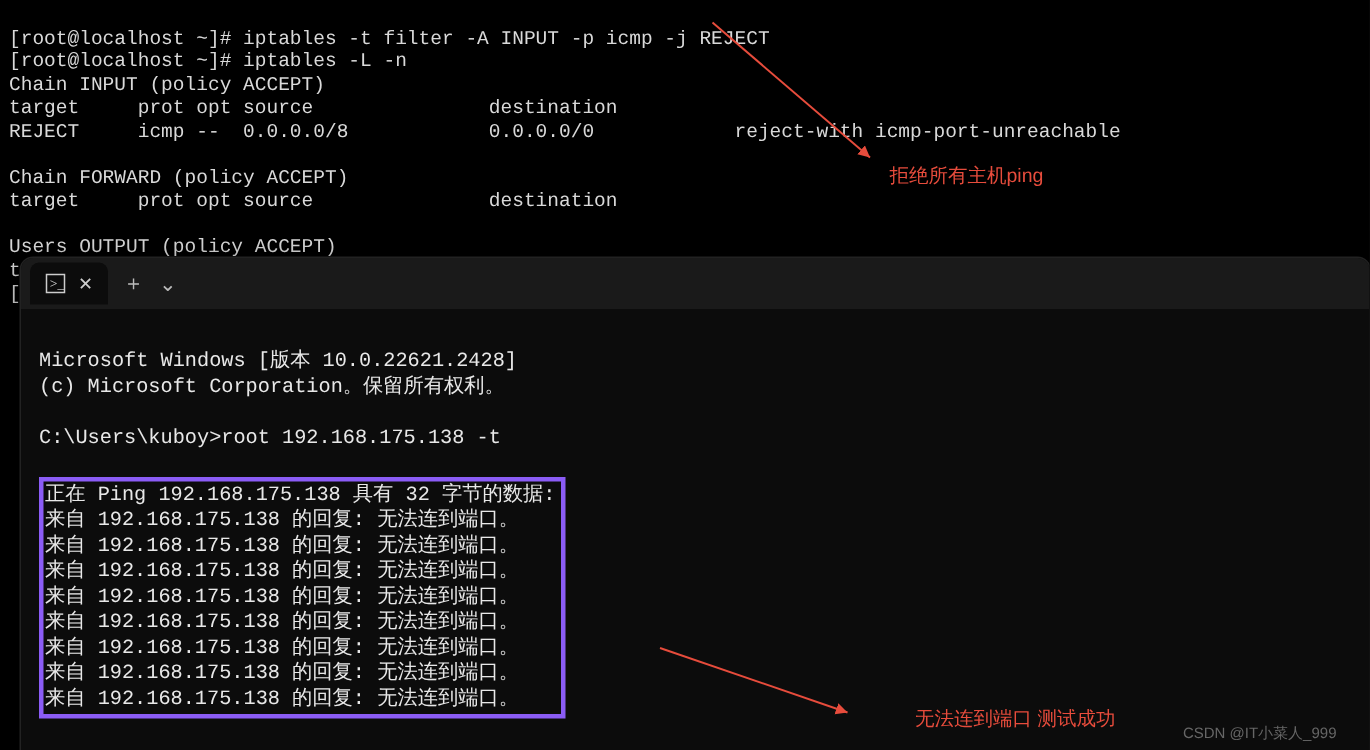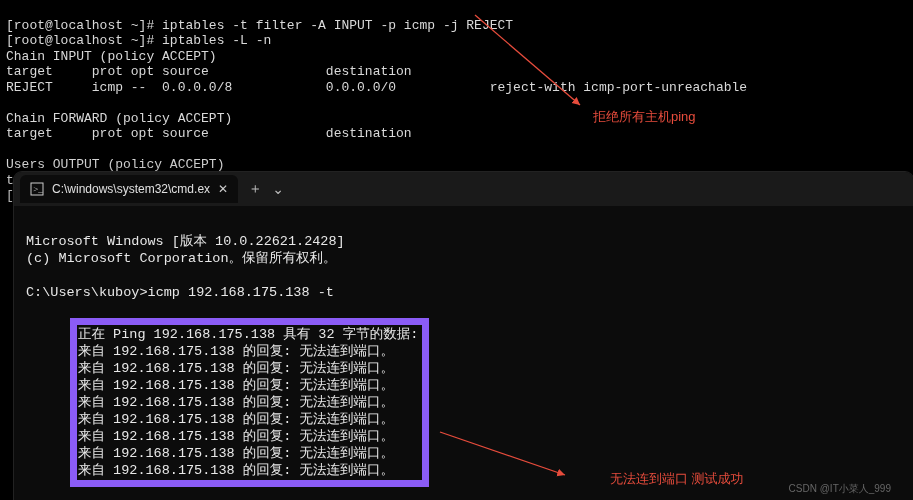--- a/index.html
+++ b/index.html
@@ -62,24 +62,23 @@
     cursor: pointer;
   }
   .win-body {
     padding: 10px 12px;
     white-space: pre;
     line-height: 17px;
     font-size: 13.5px;
     color: #e8e8e8;
   }
   .highlight-box {
-    border: 7px solid #8b5cf6;
+    border: 3px solid #8b5cf6;
     display: inline-block;
     padding: 1px 4px 1px 1px;
-    margin-left: 44px;
   }
   .annotation {
     position: absolute;
     color: #e74c3c;
     font-size: 13px;
     font-family: "Microsoft YaHei", sans-serif;
     pointer-events: none;
     margin-left: 40px;
   }
   .watermark {
@@ -115,31 +114,30 @@
 
 <div class="win-term">
   <div class="title-bar">
     <div class="tab">
       <span class="tab-icon">
         <svg width="14" height="14" viewBox="0 0 14 14">
             <rect x="1" y="1" width="12" height="12" fill="none" stroke="#ccc" stroke-width="1"></rect>
             <text x="3.2" y="10" font-size="9" fill="#ccc" font-family="Consolas">&gt;_</text>
           </svg>
       </span>
-      <span>C:\windows\system32\cmd.ex</span>
       <span class="close-x">✕</span>
     </div>
     <span class="add-tab">＋</span>
     <span class="dropdown">⌄</span>
   </div>
   <div class="win-body">
 <span>Microsoft Windows [版本 10.0.22621.2428]</span>
 <span>(c) Microsoft Corporation。保留所有权利。</span>
 
-<span>C:\Users\kuboy&gt;</span><span>icmp 192.168.175.138 -t</span>
+<span>C:\Users\kuboy&gt;</span><span>root 192.168.175.138 -t</span>
 
 <span class="highlight-box"><span>正在 Ping 192.168.175.138 具有 32 字节的数据:</span>
 <span>来自 192.168.175.138 的回复: 无法连到端口。</span>
 <span>来自 192.168.175.138 的回复: 无法连到端口。</span>
 <span>来自 192.168.175.138 的回复: 无法连到端口。</span>
 <span>来自 192.168.175.138 的回复: 无法连到端口。</span>
 <span>来自 192.168.175.138 的回复: 无法连到端口。</span>
 <span>来自 192.168.175.138 的回复: 无法连到端口。</span>
 <span>来自 192.168.175.138 的回复: 无法连到端口。</span>
 <span>来自 192.168.175.138 的回复: 无法连到端口。</span>

